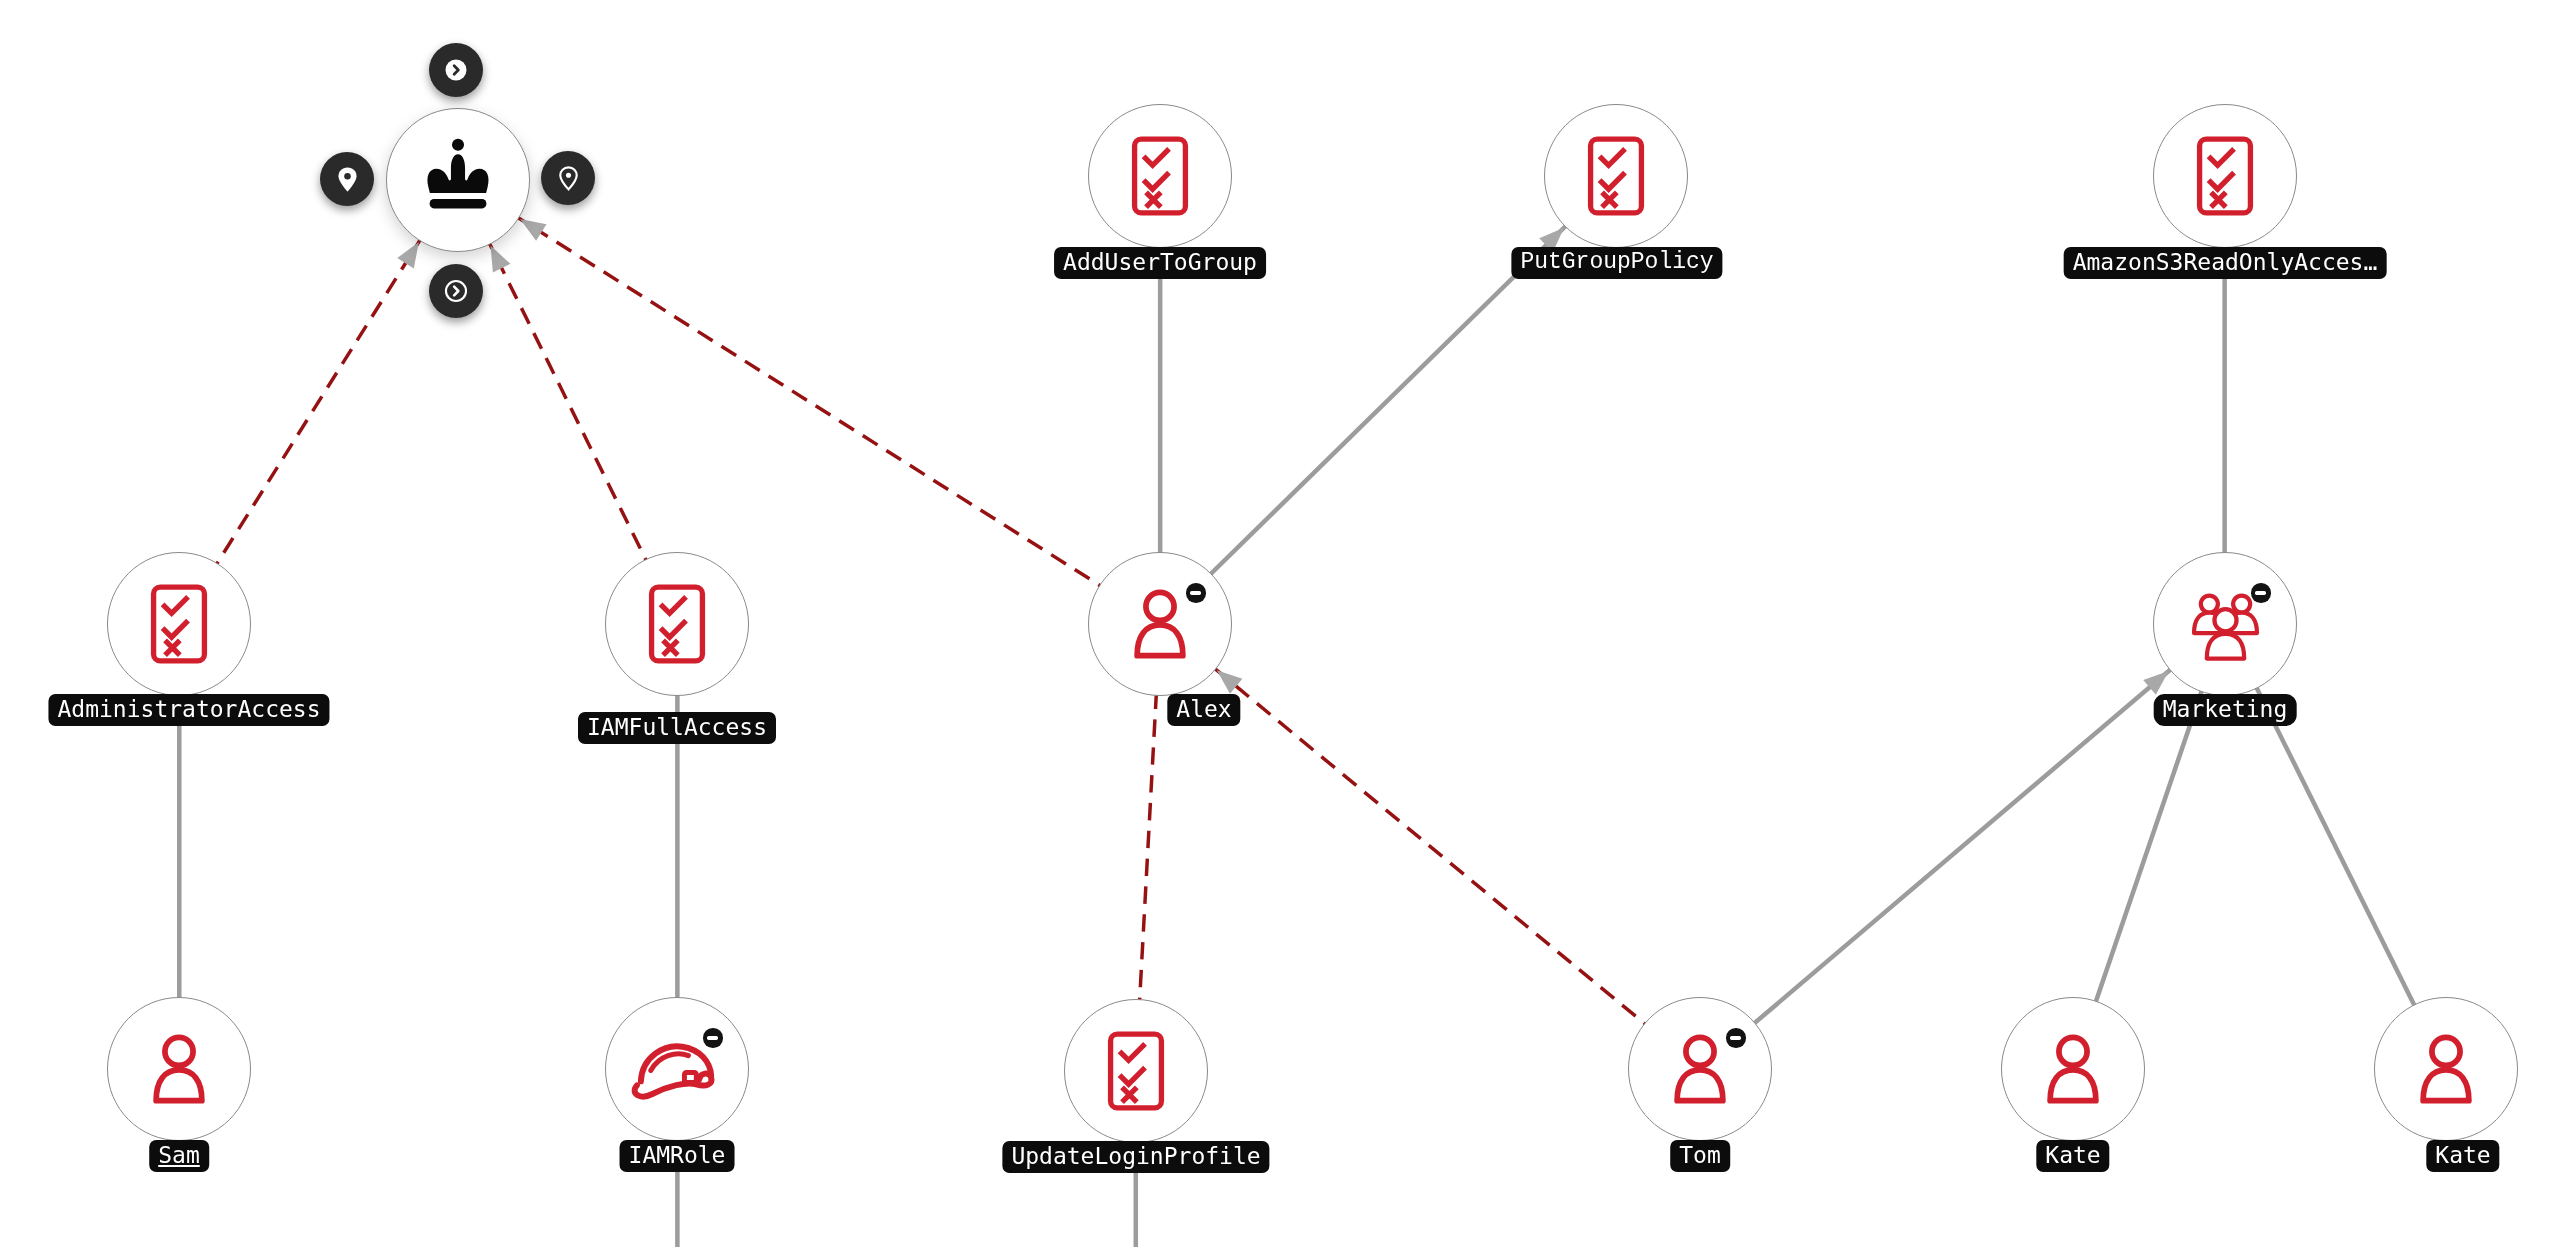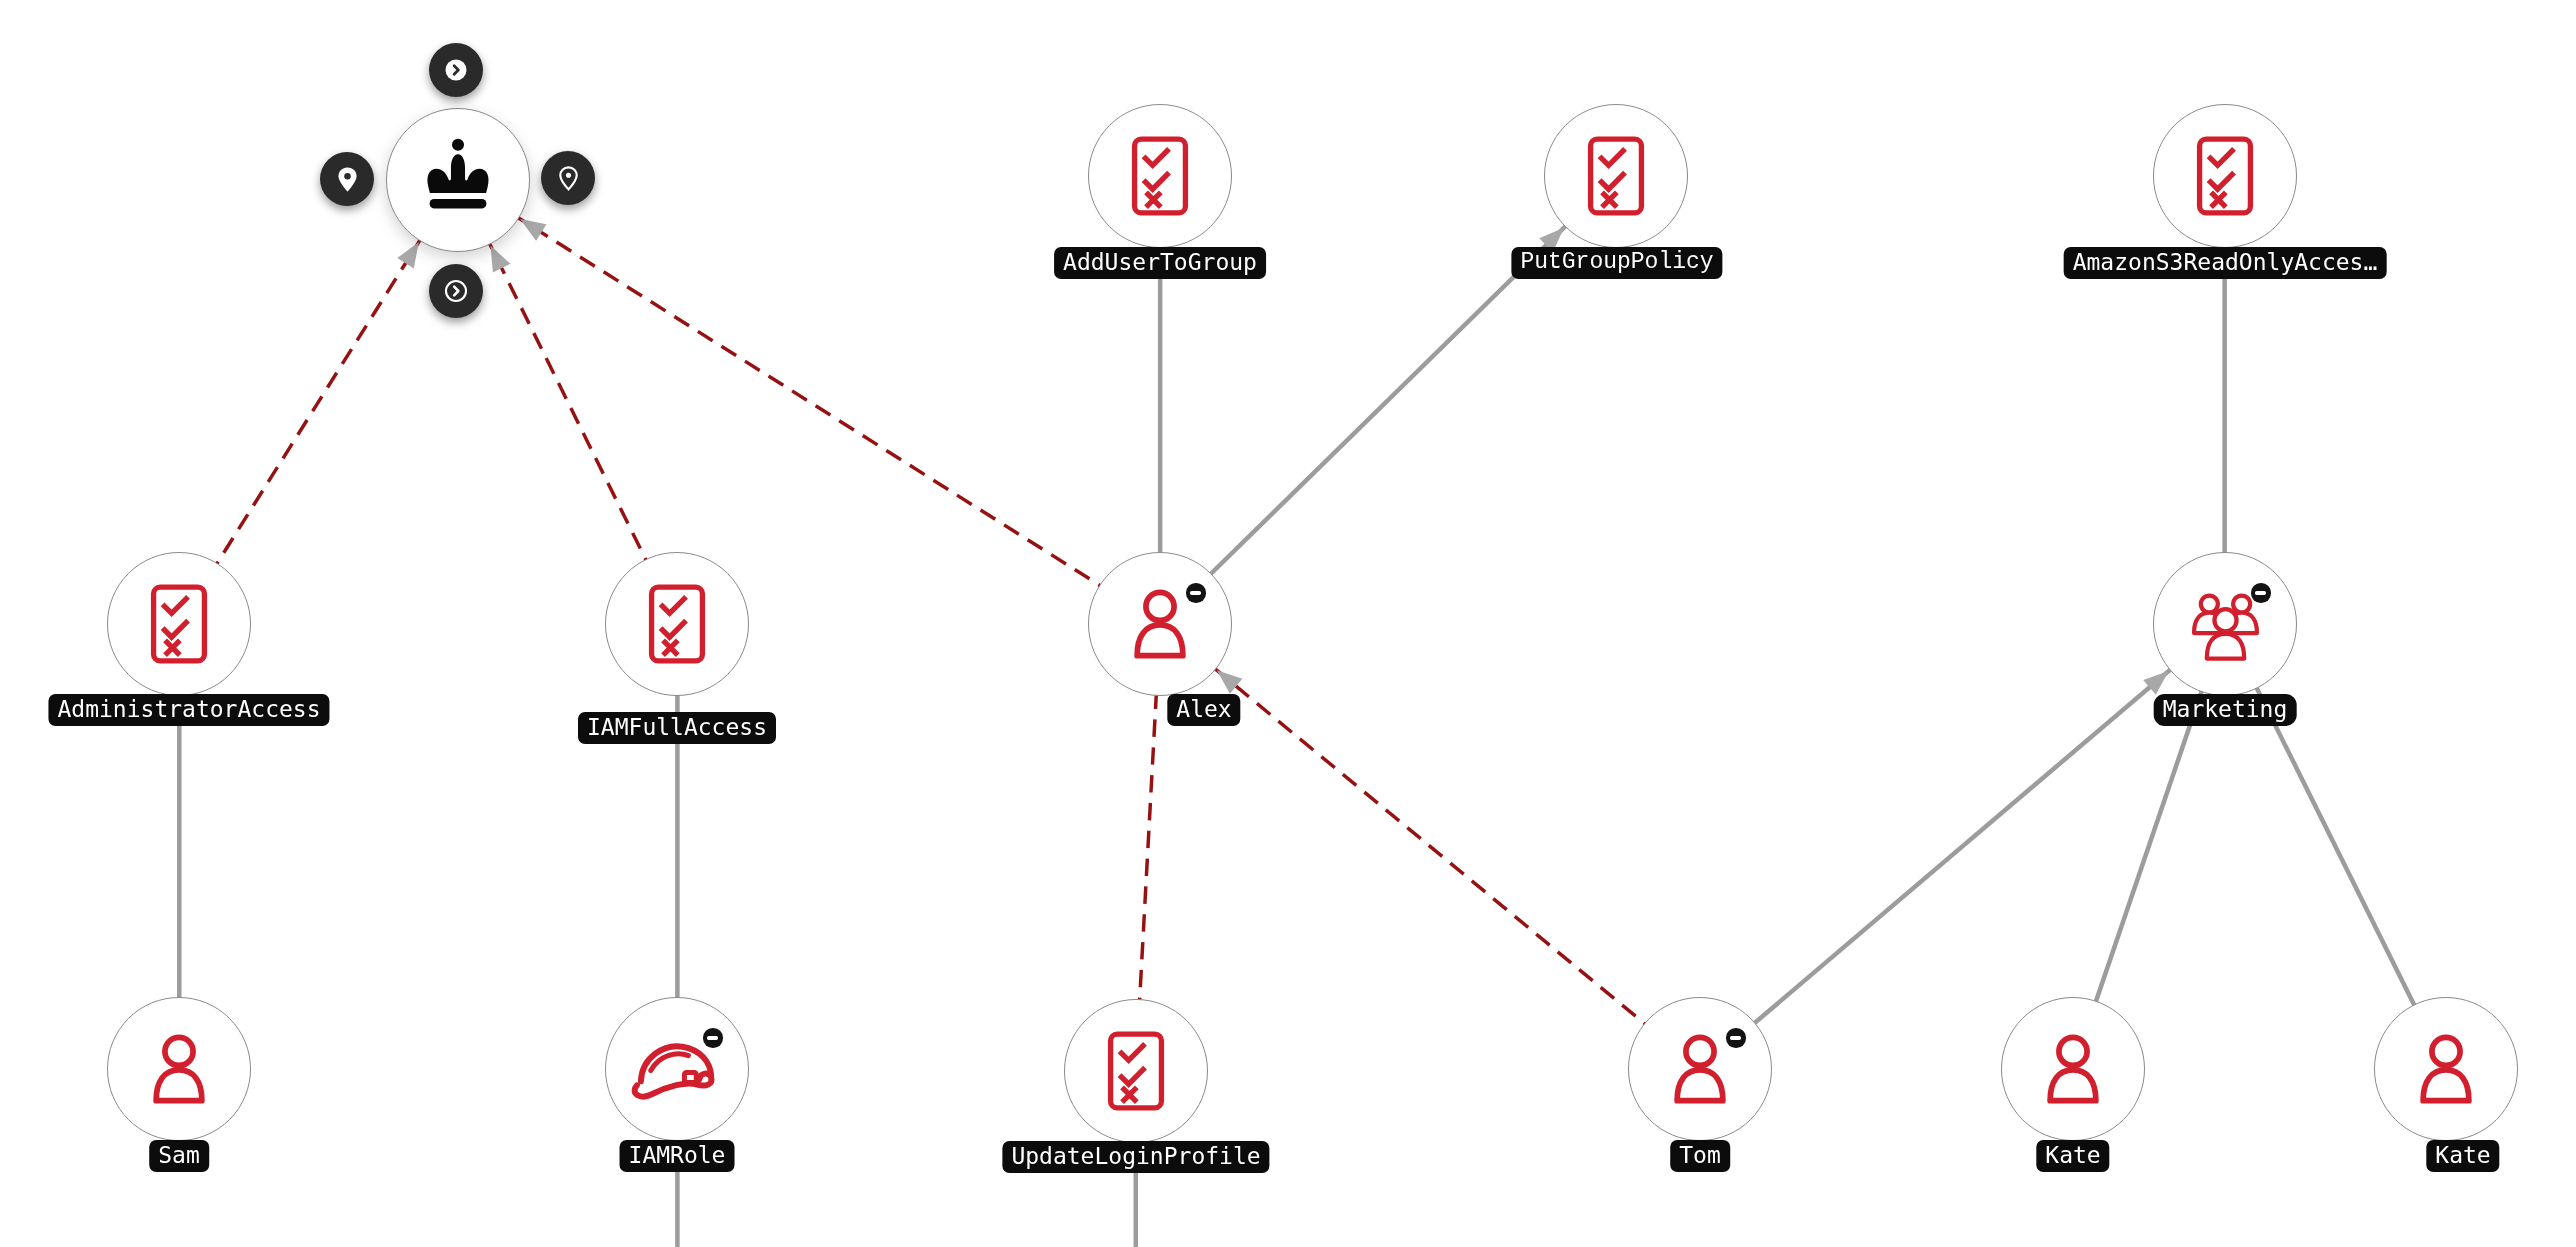--- a/index.html
+++ b/index.html
@@ -125,21 +125,21 @@
       <div class="node-badge" style="left: 2251px; top: 583px;">
         <div class="minus"></div>
       </div>
       <div class="node-label" style="left: 2225px; top: 694px; border-radius: 11px;">Marketing</div>
       <div class="node-circle" style="left: 107px; top: 997px; height: 144px; width: 144px;">
         <svg width="88" height="88" viewBox="0 0 100 100">
       <circle cx="50" cy="30" r="16" fill="none" stroke="#d21f2d" stroke-width="6.5"></circle>
       <path d="M24 86h52c0-23-10-35-26-35s-26 12-26 35z" fill="none" stroke="#d21f2d" stroke-width="6.5" stroke-linejoin="round"></path>
         </svg>
       </div>
-      <div class="node-label" style="left: 179px; top: 1140px;">Sam</div>
+      <div class="node-label" style="left: 179px; top: 1140px; text-decoration: underline;">Sam</div>
       <div class="node-circle" style="left: 605px; top: 997px; height: 144px; width: 144px;">
         <svg width="99" height="77" viewBox="0 0 100 76">
       <path d="M13 50C14 25 37 12 55 15c18 3 28 15 29 29" fill="none" stroke="#d21f2d" stroke-width="6" stroke-linecap="round"></path>
       <path d="M23 39c8-15 26-20 38-15" fill="none" stroke="#d21f2d" stroke-width="5" stroke-linecap="round"></path>
       <path d="M9 54c-7 8 3 15 15 9 16-8 35-13 45-10 10 3 17 0 15-7-2-6-11-5-12 2" fill="none" stroke="#d21f2d" stroke-width="6" stroke-linecap="round"></path>
       <rect x="57" y="41" width="12" height="10" rx="2" fill="#fff" stroke="#d21f2d" stroke-width="5"></rect>
         </svg>
       </div>
       <div class="node-badge" style="left: 703px; top: 1028px;">
         <div class="minus"></div>

